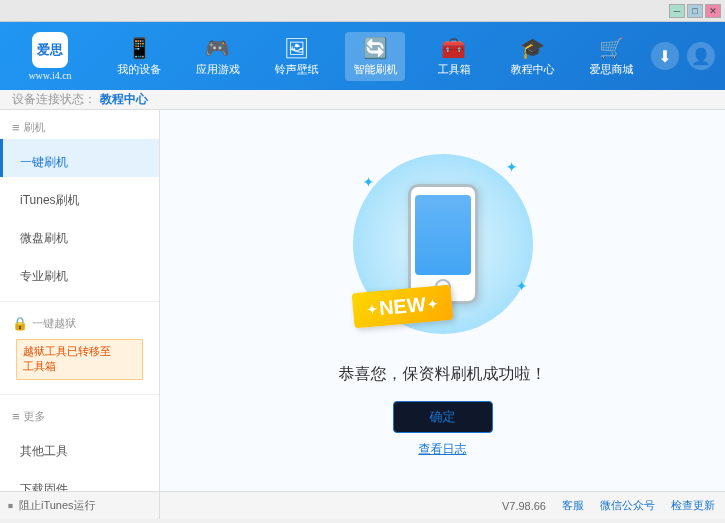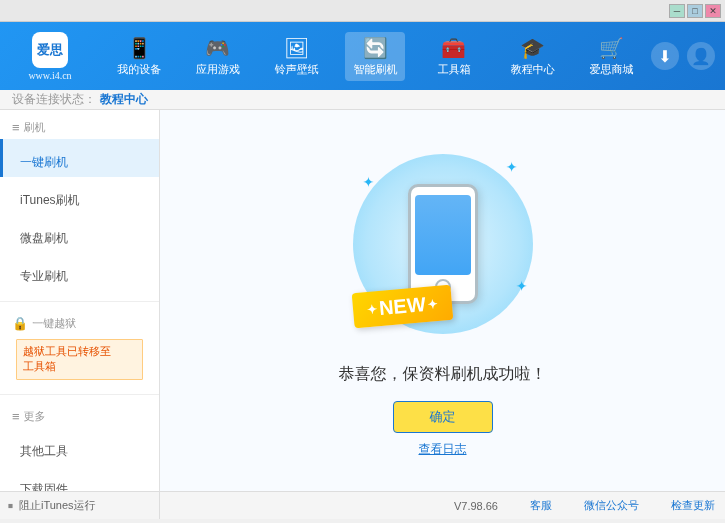--- a/index.html
+++ b/index.html
@@ -227,21 +227,21 @@
     .success-text {
       font-size: 16px;
       color: #333;
       margin-bottom: 16px;
       font-weight: 500;
     }
 
     .confirm-btn {
       width: 100px;
       height: 32px;
-      background: #fde047;
+      background: #0f172a;
       border: 1px solid #1976d2;
       color: #1976d2;
       border-radius: 4px;
       cursor: pointer;
       font-size: 13px;
       margin-bottom: 8px;
     }
 
     .link-text {
       color: #1976d2;
@@ -268,21 +268,21 @@
       flex: 1;
       display: flex;
       align-items: center;
       padding: 0 10px;
       gap: 10px;
     }
     .bottom-right-section {
       display: flex;
       align-items: center;
       padding: 0 10px;
-      gap: 32px;
+      gap: 16px;
     }
 
     
     .sidebar-device {
       padding: 8px 10px;
       border-top: 1px solid #eee;
       background: #fafafa;
     }
   </style>
 </head>

